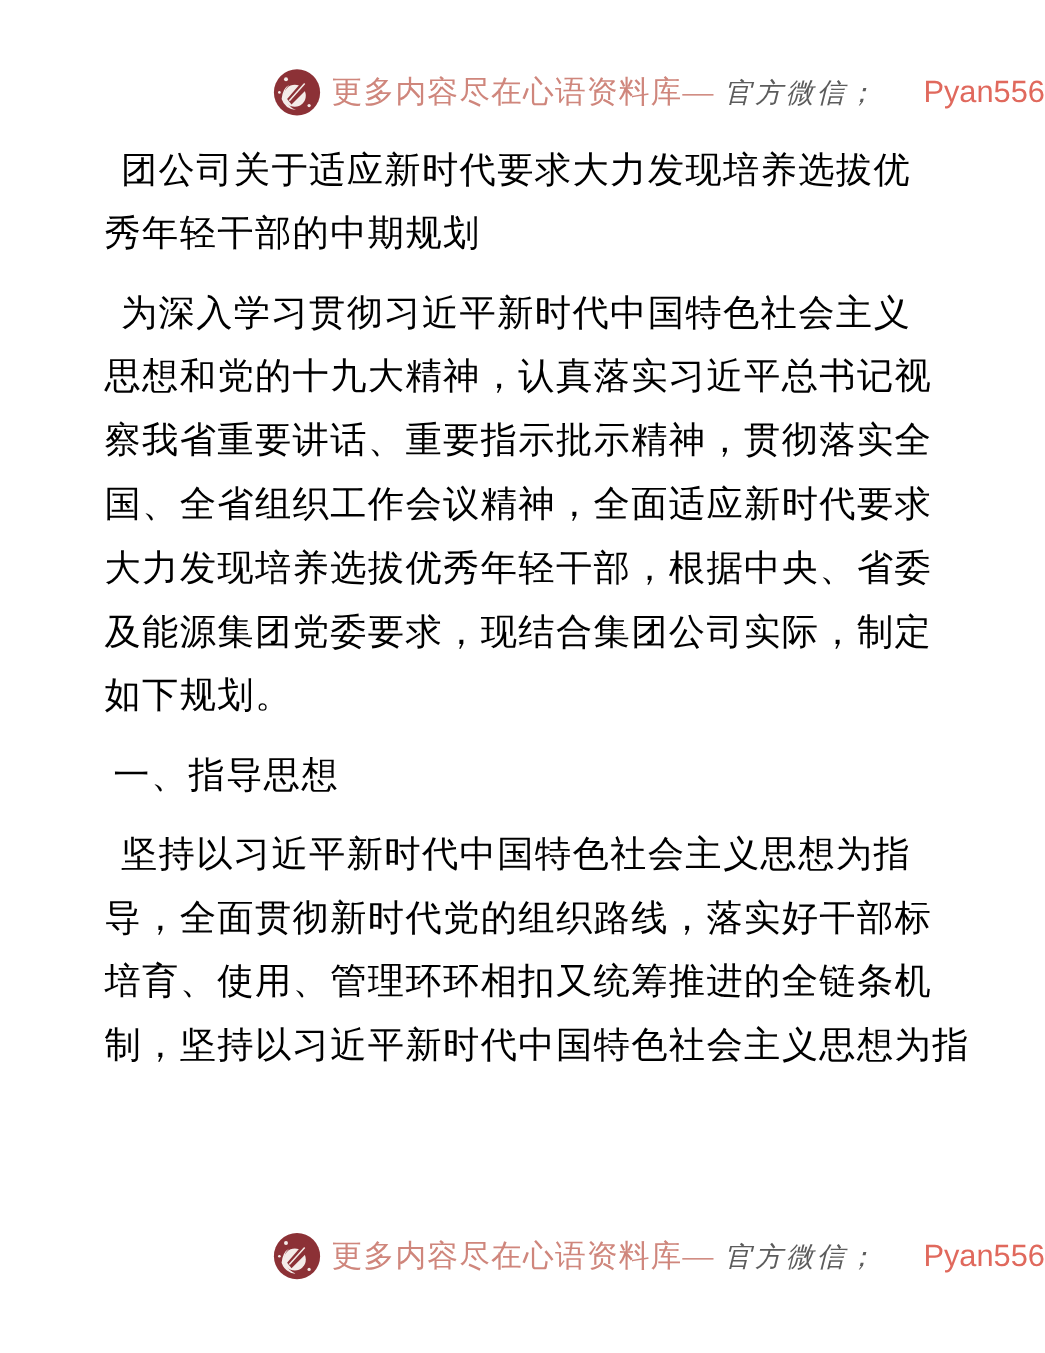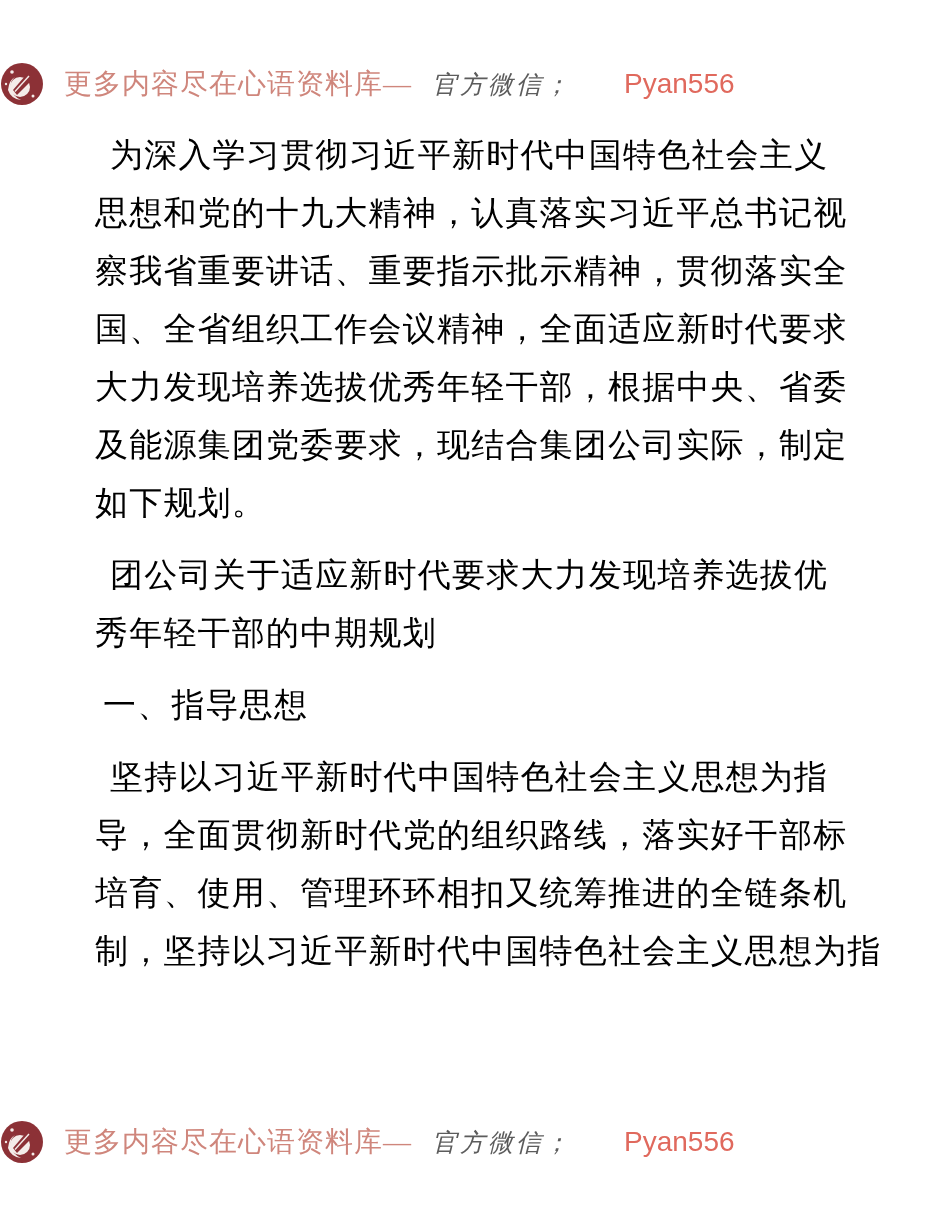--- a/index.html
+++ b/index.html
@@ -16,22 +16,22 @@
     overflow: hidden;
   }
 
   
   .watermark {
     position: absolute;
     left: 0;
     right: 0;
     display: flex;
     align-items: center;
-    justify-content: flex-start;
-    gap: 20px;
+    justify-content: flex-end;
+    gap: 9px;
     white-space: nowrap;
   }
   .watermark.top    { top: 62px; }
   .watermark.bottom { top: 1120px; }
   .wm-logo {
     width: 44px;
     height: 44px;
     flex: 0 0 auto;
   }
   .wm-main {
@@ -87,32 +87,32 @@
       <circle cx="6" cy="22" r="1.2" fill="#f4ece9"></circle>
     </svg>
     <span class="wm-main">更多内容尽在心语资料库—</span>
       <span class="wm-wechat">官方微信；</span>
       <span class="wm-id">Pyan556</span>
   </div>
 
   <div class="doc">
 
     <div class="para">
+      <div class="line indent-first">团公司关于适应新时代要求大力发现培养选拔优</div>
+      <div class="line">秀年轻干部的中期规划</div>
+    </div>
+
+    <div class="para">
       <div class="line indent-first">为深入学习贯彻习近平新时代中国特色社会主义</div>
       <div class="line">思想和党的十九大精神，认真落实习近平总书记视</div>
       <div class="line">察我省重要讲话、重要指示批示精神，贯彻落实全</div>
       <div class="line">国、全省组织工作会议精神，全面适应新时代要求</div>
       <div class="line">大力发现培养选拔优秀年轻干部，根据中央、省委</div>
       <div class="line">及能源集团党委要求，现结合集团公司实际，制定</div>
       <div class="line">如下规划。</div>
-    </div>
-
-    <div class="para">
-      <div class="line indent-first">团公司关于适应新时代要求大力发现培养选拔优</div>
-      <div class="line">秀年轻干部的中期规划</div>
     </div>
 
     <div class="para">
       <div class="line indent-head">一、指导思想</div>
     </div>
 
     <div class="para">
       <div class="line indent-first">坚持以习近平新时代中国特色社会主义思想为指</div>
       <div class="line">导，全面贯彻新时代党的组织路线，落实好干部标</div>
       <div class="line">培育、使用、管理环环相扣又统筹推进的全链条机</div>

